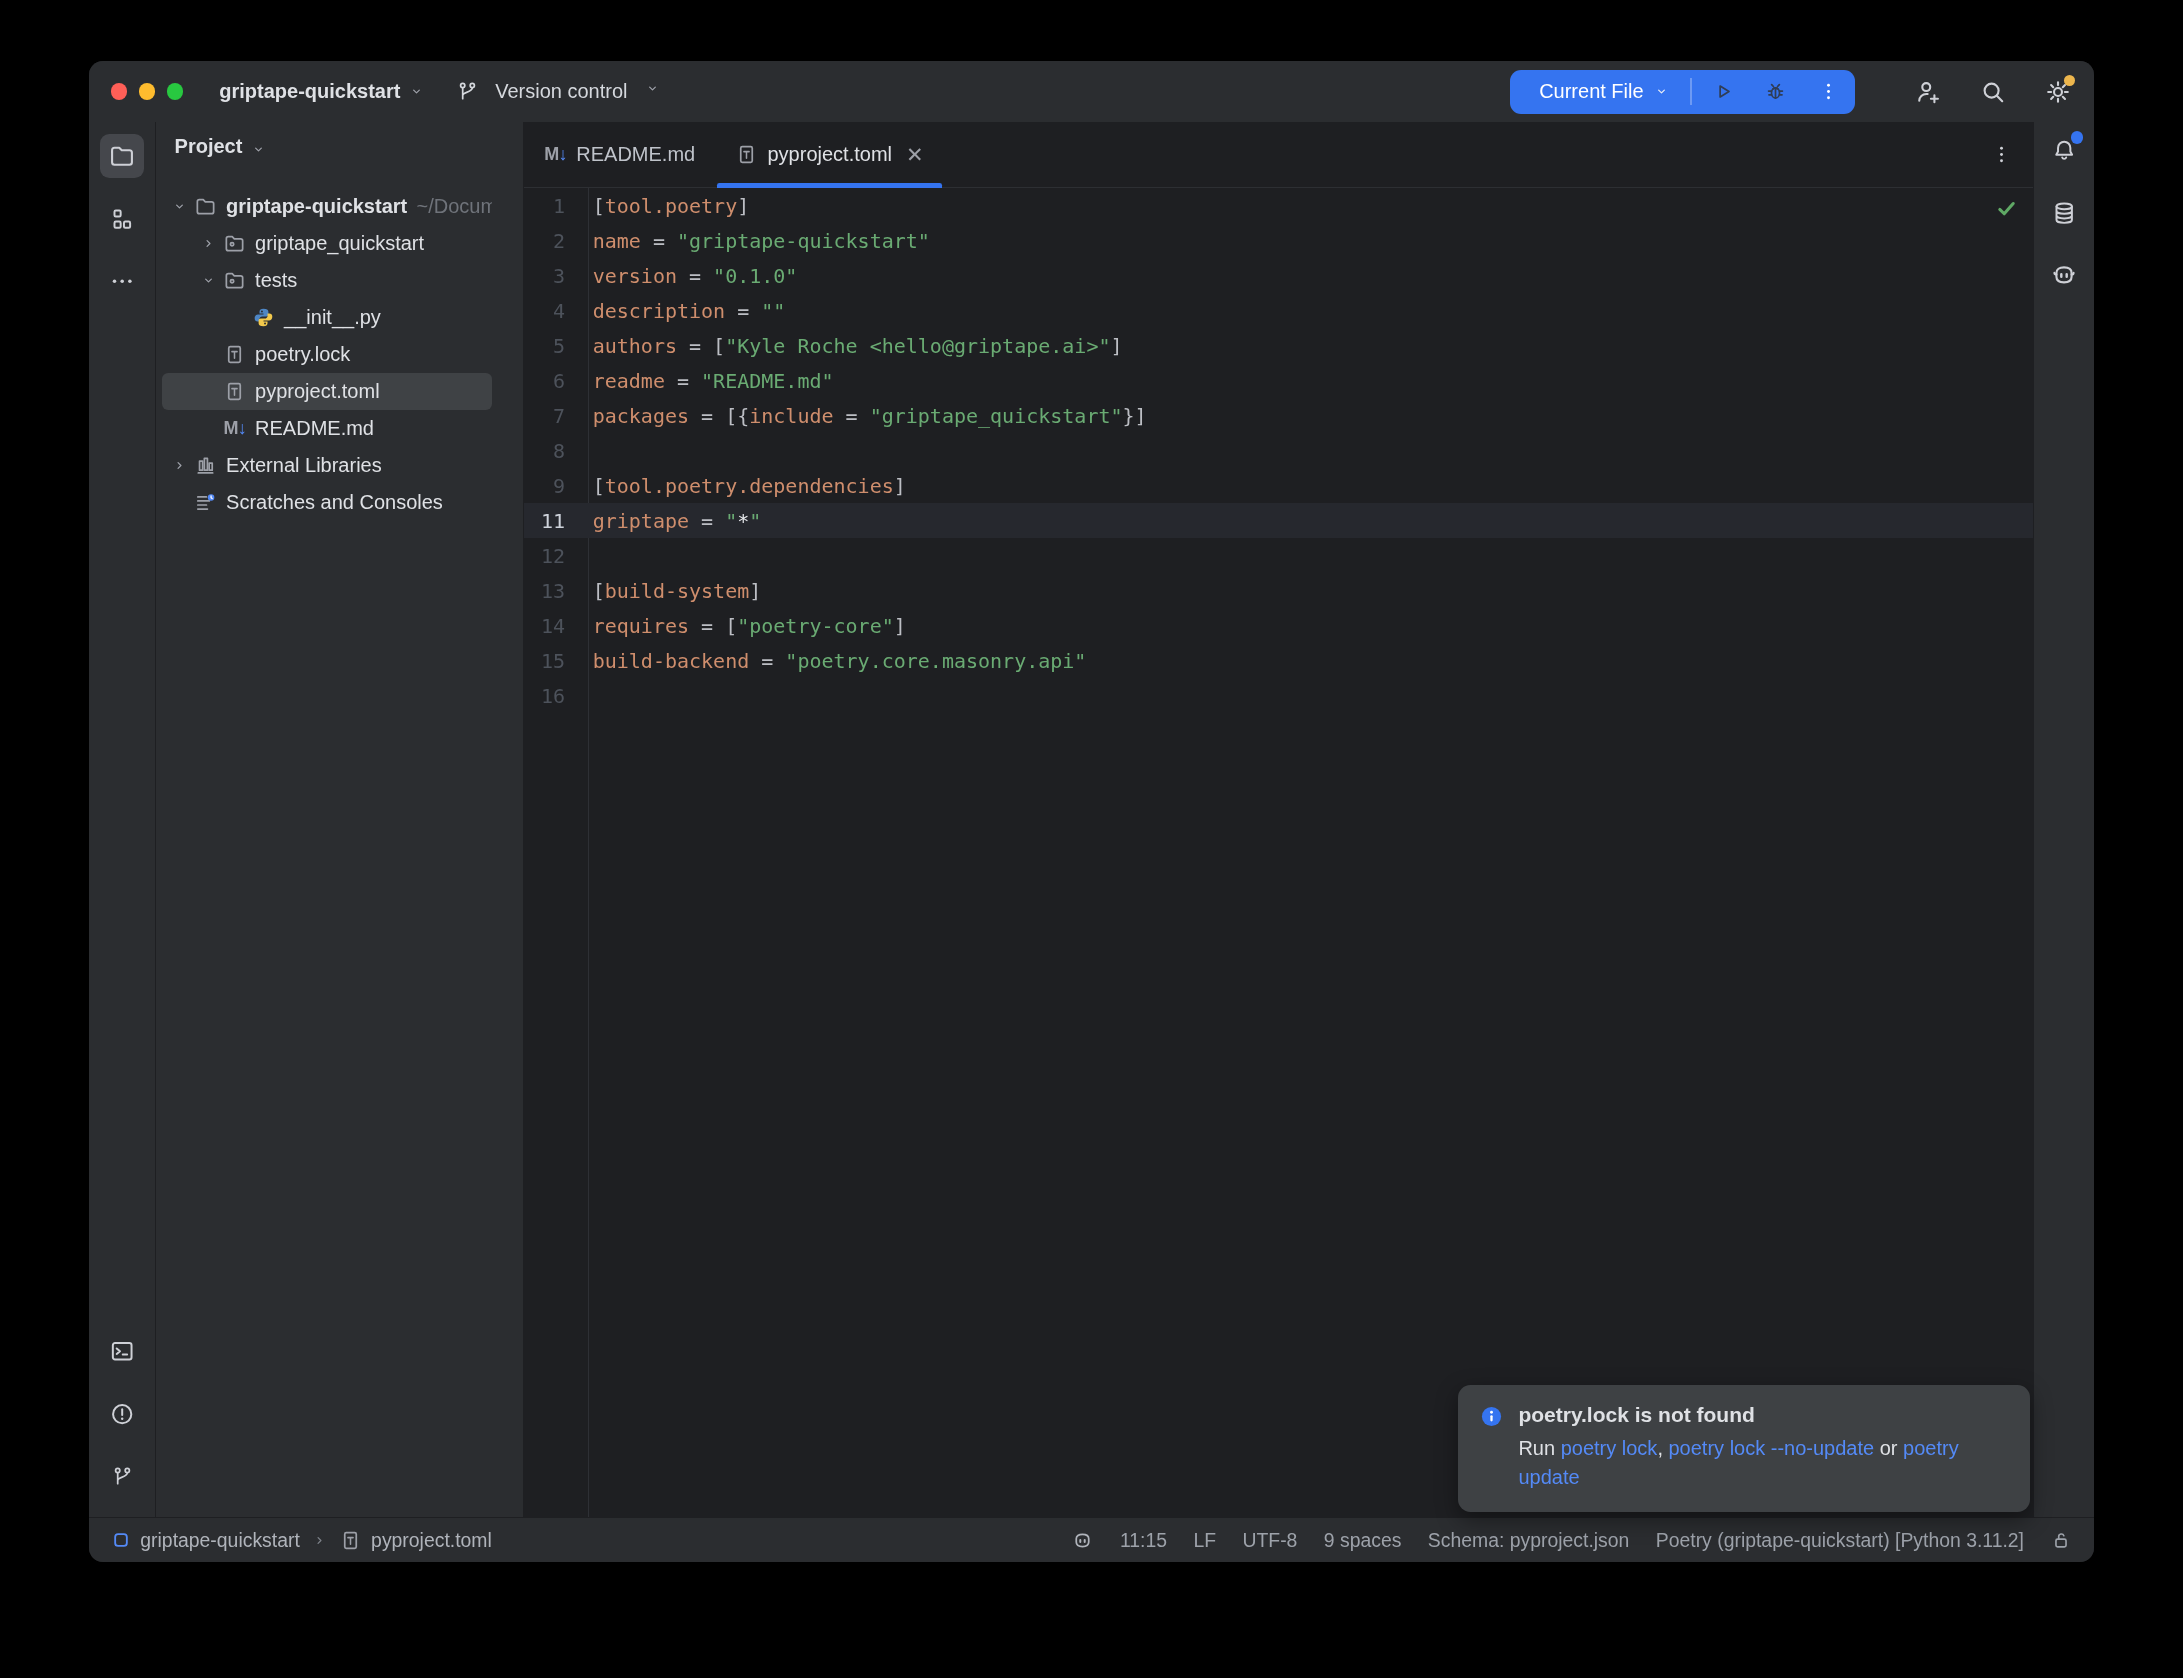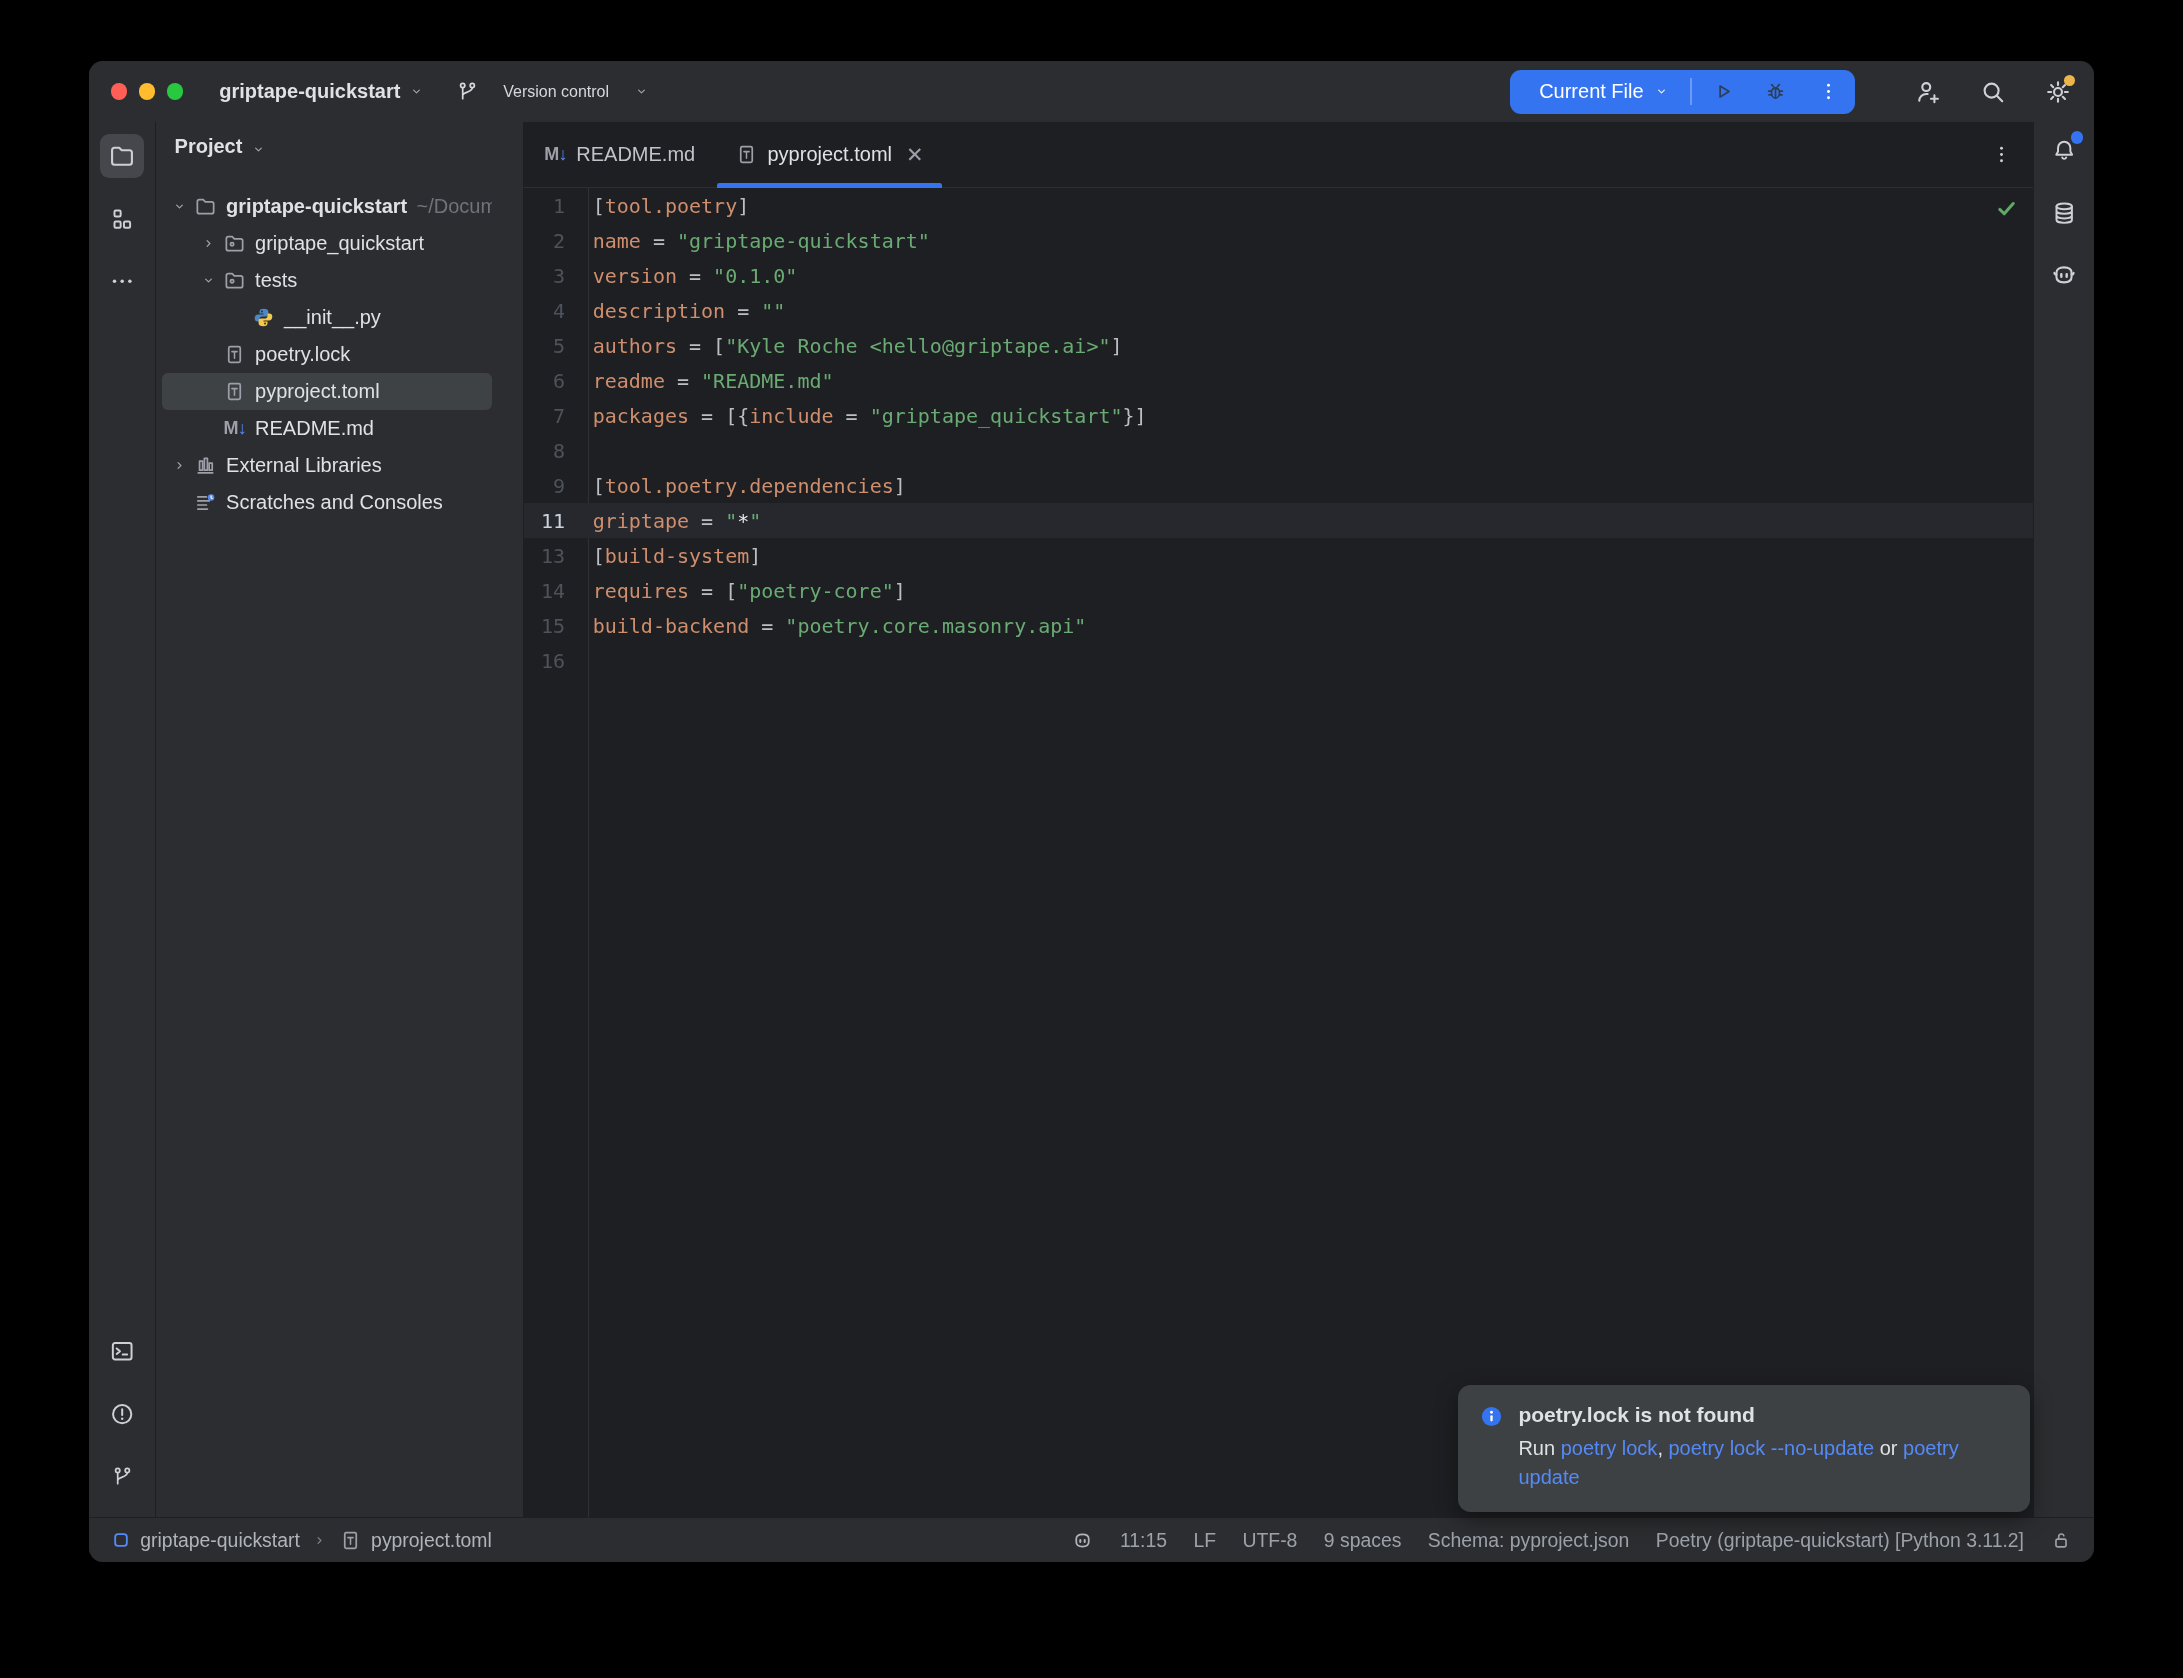--- a/index.html
+++ b/index.html
@@ -4,21 +4,21 @@
 <style>
   html,body{margin:0;padding:0;background:#000;overflow:hidden;}
   body{width:2183px;height:1678px;position:relative;font-family:"Liberation Sans",sans-serif;-webkit-font-smoothing:antialiased;}
   .window{position:absolute;left:89px;top:61px;width:2005px;height:1501px;background:#1e1f22;border-radius:14px;overflow:hidden;display:flex;flex-direction:column;box-shadow:0 26.4px 70px rgba(0,0,0,.65);}
   svg{display:block;}
   
   .titlebar{height:61px;background:#2b2d30;display:flex;align-items:center;padding:0 22px;flex:0 0 auto;}
   .lights{display:flex;gap:11.7px;margin-right:36px;}
   .light{width:16.3px;height:16.3px;border-radius:50%;}
   .tb-project{display:flex;align-items:center;gap:7.8px;font-size:20px;font-weight:700;color:#dfe1e5;margin-right:31px;}
-  .tb-vcs{display:flex;align-items:center;gap:24px;font-size:16px;color:#d5d8dd;}
+  .tb-vcs{display:flex;gap:16px;font-size:20px;color:#d5d8dd;}
   .dim-ic{color:#9da0a8;}
   .run-widget{margin-left:auto;display:flex;align-items:center;height:44px;background:#3574f0;border-radius:11px;padding:0 15.5px 0 29.5px;color:#fff;font-size:20px;}
   .rw-chev{margin-left:9.3px;color:#e8ecf5;}
   .rw-divider{width:1.6px;height:26.4px;background:rgba(255,255,255,.28);margin:0 20px;}
   .rw-dim{color:#2f3d56;}
   .rw-gap{width:29.5px;}
   .tb-icons{display:flex;align-items:center;gap:37px;margin-left:59px;color:#ced0d6;}
   .badge-wrap{position:relative;}
   .badge{position:absolute;width:11px;height:11px;border-radius:50%;background:#edb64d;top:-2.3px;right:-3.1px;}
   
@@ -402,20 +402,24 @@
             </div>
             <div class="cline">
               <span class="ln">9</span>
               <span class="ctext"><span class="tk-p">[</span><span class="tk-k">tool.poetry.dependencies</span><span class="tk-p">]</span></span>
             </div>
             <div class="cline current">
               <span class="ln">11</span>
               <span class="ctext"><span class="tk-k">griptape</span><span class="tk-p"> = </span><span class="tk-s">"</span><span class="tk-w">*</span><span class="tk-s">"</span></span>
             </div>
             <div class="cline">
+              <span class="ln">12</span>
+              <span class="ctext"></span>
+            </div>
+            <div class="cline">
               <span class="ln">13</span>
               <span class="ctext"><span class="tk-p">[</span><span class="tk-k">build-system</span><span class="tk-p">]</span></span>
             </div>
             <div class="cline">
               <span class="ln">14</span>
               <span class="ctext"><span class="tk-k">requires</span><span class="tk-p"> = [</span><span class="tk-s">"poetry-core"</span><span class="tk-p">]</span></span>
             </div>
             <div class="cline">
               <span class="ln">15</span>
               <span class="ctext"><span class="tk-k">build-backend</span><span class="tk-p"> = </span><span class="tk-s">"poetry.core.masonry.api"</span></span>

